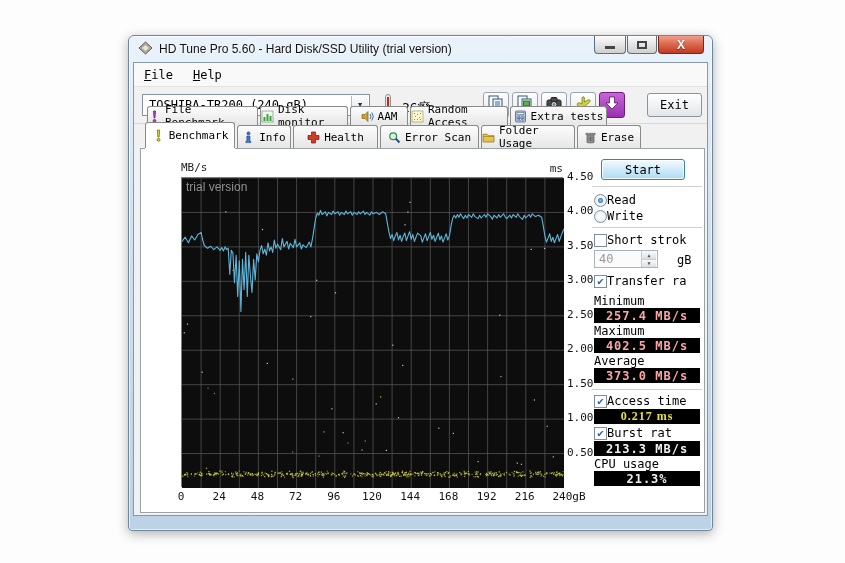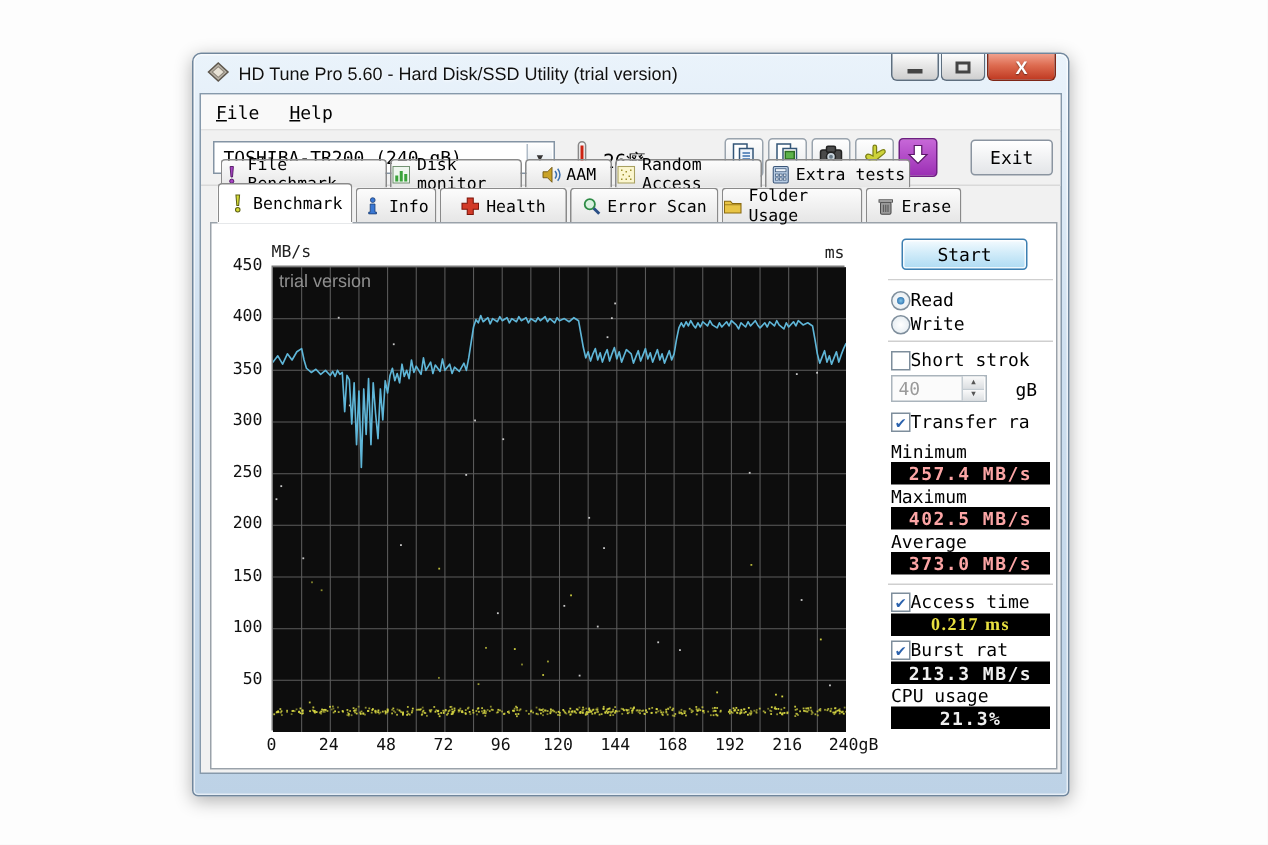--- a/index.html
+++ b/index.html
@@ -942,30 +942,30 @@
             <rect x="4.9" y="145.5" width="1.2" height="1.2" fill="#e9e9e9" opacity="0.85"></rect>
             <rect x="193.6" y="225.3" width="1.2" height="1.2" fill="#e9e9e9" opacity="0.85"></rect>
             <rect x="210.2" y="166.6" width="1.2" height="1.2" fill="#e9e9e9" opacity="0.85"></rect>
             <rect x="222.4" y="46.2" width="1.2" height="1.2" fill="#e9e9e9" opacity="0.85"></rect>
             <rect x="149.3" y="230.2" width="1.2" height="1.2" fill="#e9e9e9" opacity="0.85"></rect>
             <rect x="152.9" y="114.2" width="1.2" height="1.2" fill="#e9e9e9" opacity="0.85"></rect>
             <polyline points="0.0,63.4 3.2,59.2 6.4,64.8 9.6,57.9 12.7,62.0 15.9,56.5 19.1,54.4 20.7,62.0 22.3,67.5 25.5,70.3 28.6,68.2 31.8,71.6 35.0,68.9 38.2,72.3 39.8,69.6 41.4,73.0 43.0,68.9 44.6,71.6 46.2,70.3 47.8,96.4 49.3,72.3 50.9,75.1 52.5,104.7 54.1,77.2 55.7,118.5 57.3,82.7 58.9,133.6 60.5,81.3 62.1,111.6 63.7,74.4 65.3,118.5 66.8,77.2 68.4,97.8 70.0,114.4 71.6,81.3 73.2,102.0 74.8,75.8 76.4,84.0 78.0,72.3 79.6,67.5 81.2,75.8 82.8,71.0 84.4,77.2 86.0,64.8 87.5,73.0 89.1,68.9 90.7,74.4 92.3,62.0 93.9,70.3 95.5,66.1 98.7,71.6 100.3,60.6 101.9,68.9 105.1,63.4 106.6,71.0 108.2,65.4 111.4,69.6 113.0,61.3 114.6,68.9 117.8,64.8 119.4,71.0 121.0,66.8 124.2,69.6 127.3,64.1 128.9,68.9 130.5,60.6 133.7,40.0 135.3,35.1 136.9,37.2 138.5,32.4 140.1,36.5 143.3,33.8 144.8,37.9 146.4,34.4 149.6,36.5 151.2,33.1 152.8,35.8 156.0,33.8 157.6,37.2 159.2,34.4 162.3,36.5 163.9,33.1 165.5,35.8 168.7,33.8 170.3,37.2 171.9,34.4 175.1,36.5 176.7,33.8 178.3,35.8 181.4,33.1 183.0,36.5 184.6,34.4 187.8,37.2 189.4,33.8 191.0,35.8 194.2,34.4 197.4,36.5 200.6,33.8 203.7,35.8 205.3,44.8 206.9,53.7 208.5,60.6 210.1,56.5 211.7,62.7 213.3,57.9 214.9,54.4 216.5,62.0 218.1,57.2 219.6,63.4 221.2,58.6 222.8,55.1 224.4,62.7 226.0,57.9 227.6,53.7 229.2,61.3 230.8,56.5 232.4,63.4 234.0,59.2 235.6,55.1 238.8,57.9 240.3,64.1 241.9,59.9 243.5,55.8 245.1,62.7 246.7,58.6 248.3,54.4 249.9,61.3 251.5,57.2 253.1,63.4 254.7,59.2 256.3,55.1 257.9,62.0 259.4,57.9 261.0,64.1 262.6,59.9 264.2,55.8 265.8,62.0 267.4,57.9 269.0,48.2 270.6,40.6 272.2,37.2 273.8,40.0 275.4,36.5 276.9,39.3 278.5,35.8 280.1,38.6 281.7,40.6 283.3,37.2 284.9,40.0 286.5,36.5 289.7,39.3 291.3,35.8 292.9,38.6 296.1,40.6 297.6,37.2 299.2,40.0 302.4,36.5 304.0,39.3 305.6,35.8 308.8,38.6 310.4,41.3 312.0,37.2 315.1,40.0 316.7,36.5 318.3,39.3 321.5,35.8 323.1,38.6 324.7,40.6 327.9,37.2 329.5,40.0 331.1,36.5 334.3,39.3 335.8,35.8 337.4,38.6 340.6,41.3 342.2,37.2 343.8,40.0 347.0,36.5 348.6,39.3 350.2,35.8 353.4,38.6 356.5,37.2 359.7,39.3 361.3,48.2 362.9,57.9 364.5,64.1 366.1,59.9 367.7,55.8 369.3,63.4 370.9,59.2 372.4,64.8 374.0,60.6 375.6,56.5 377.2,63.4 378.8,58.6 380.4,54.4 382.0,51.0" fill="none" stroke="#5fb6d8" stroke-width="1.1" stroke-linejoin="round" stroke-linecap="round"></polyline>
           </svg>
       </div>
       <span class="watermark">trial version</span>
-      <div id="left-ticks">
-          <div class="ytick" style="top: 21px;">450</div>
-          <div class="ytick" style="top: 55.4444px;">400</div>
-          <div class="ytick" style="top: 89.8889px;">350</div>
-          <div class="ytick" style="top: 124.333px;">300</div>
-          <div class="ytick" style="top: 158.778px;">250</div>
-          <div class="ytick" style="top: 193.222px;">200</div>
-          <div class="ytick" style="top: 227.667px;">150</div>
-          <div class="ytick" style="top: 262.111px;">100</div>
-          <div class="ytick" style="top: 296.556px;">50</div>
+      <div id="right-ticks">
+          <div class="ytick" style="top: 21px;">4.50</div>
+          <div class="ytick" style="top: 55.4444px;">4.00</div>
+          <div class="ytick" style="top: 89.8889px;">3.50</div>
+          <div class="ytick" style="top: 124.333px;">3.00</div>
+          <div class="ytick" style="top: 158.778px;">2.50</div>
+          <div class="ytick" style="top: 193.222px;">2.00</div>
+          <div class="ytick" style="top: 227.667px;">1.50</div>
+          <div class="ytick" style="top: 262.111px;">1.00</div>
+          <div class="ytick" style="top: 296.556px;">0.50</div>
         </div>
       <div id="x-ticks">
           <div class="xtick" style="left: 20px; top: 341px;">0</div>
           <div class="xtick" style="left: 58.2px; top: 341px;">24</div>
           <div class="xtick" style="left: 96.4px; top: 341px;">48</div>
           <div class="xtick" style="left: 134.6px; top: 341px;">72</div>
           <div class="xtick" style="left: 172.8px; top: 341px;">96</div>
           <div class="xtick" style="left: 211px; top: 341px;">120</div>
           <div class="xtick" style="left: 249.2px; top: 341px;">144</div>
           <div class="xtick" style="left: 287.4px; top: 341px;">168</div>

